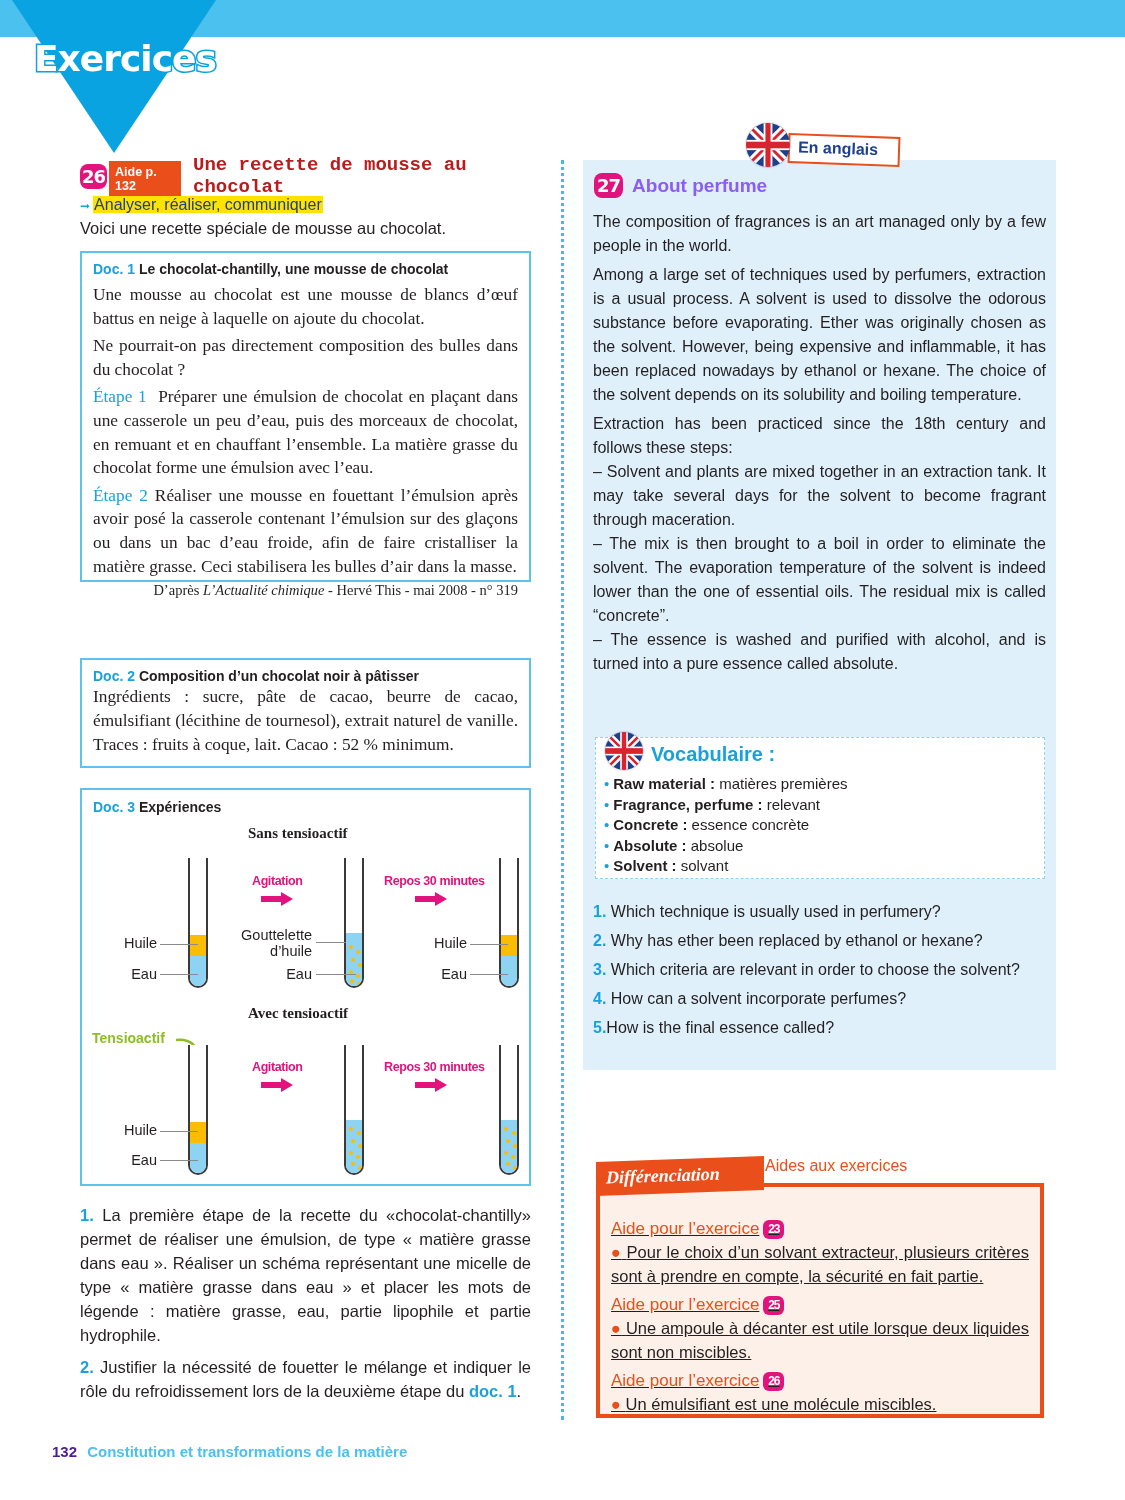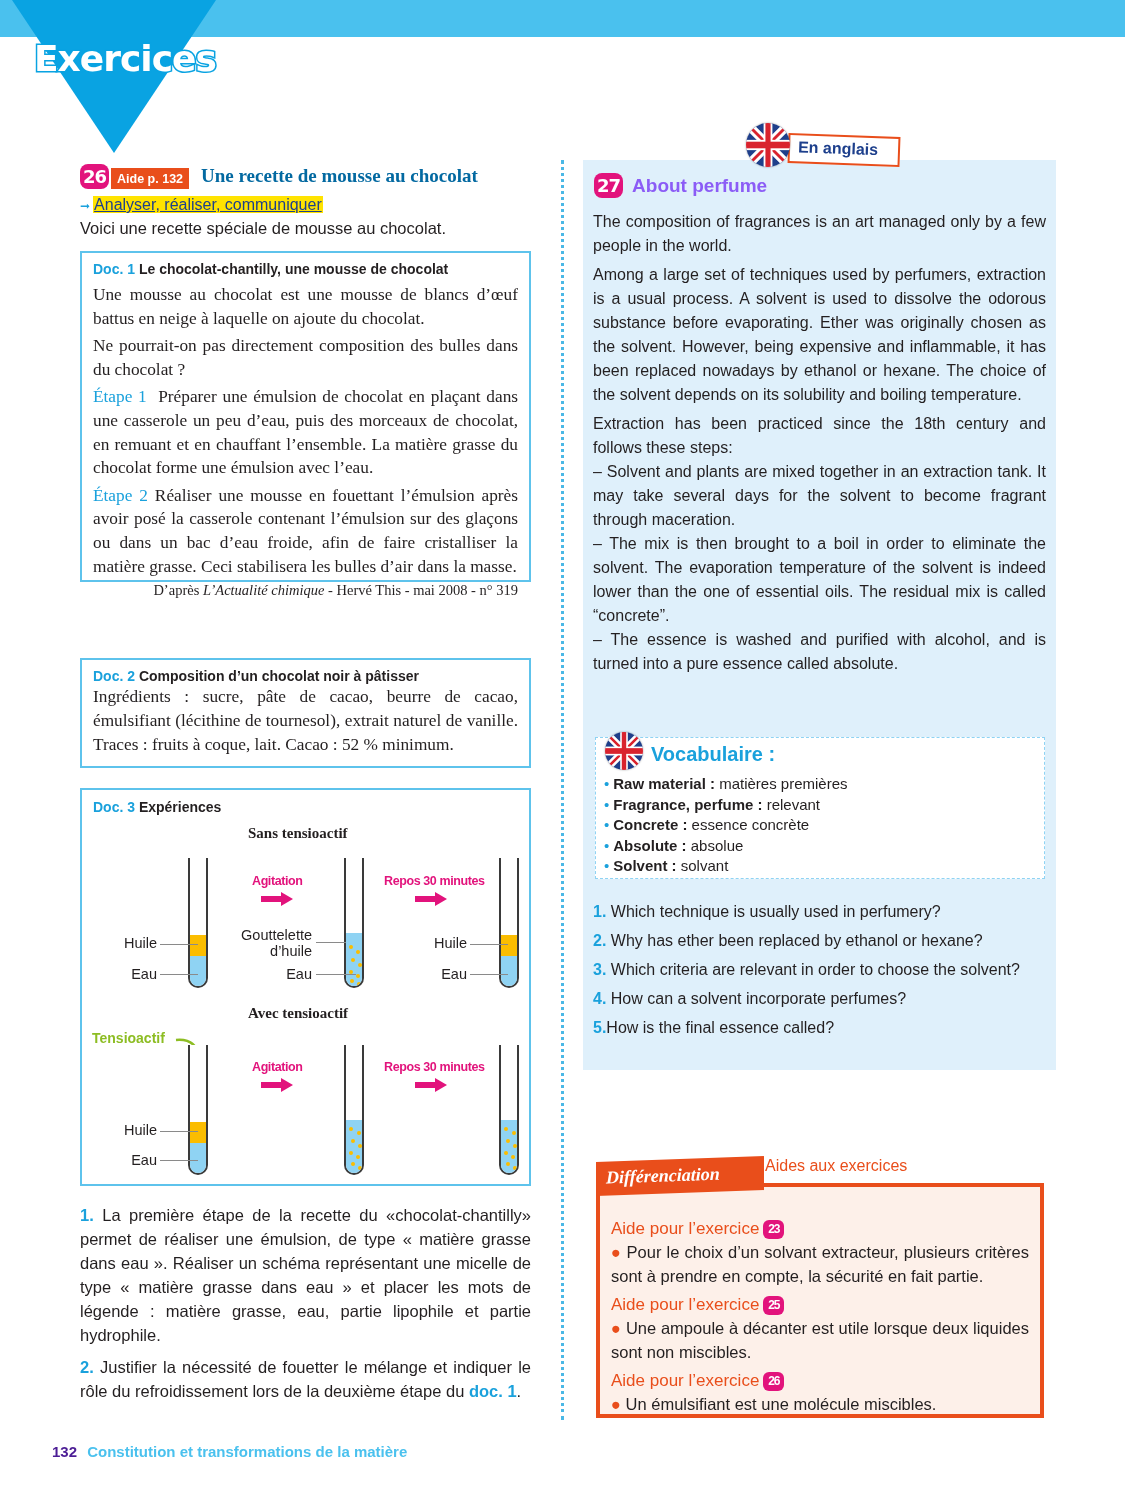--- a/index.html
+++ b/index.html
@@ -14,24 +14,24 @@
   .page-title { position: absolute; left: 34px; top: 38px; font-family: "DejaVu Sans", sans-serif;
                 font-weight: bold; font-size: 36px; letter-spacing: -1px; color: #ffffff;
                 -webkit-text-stroke: 3px #09a3e2; paint-order: stroke fill; }
 
   
   .ex26-head { position: absolute; left: 80px; top: 163px; width: 455px; height: 26px; display: flex; align-items: center; }
   .ex-num { display: inline-flex; align-items: center; justify-content: center; background: #e2137c; color: #fff;
             font-weight: bold; font-size: 18px; height: 25px; min-width: 27px; border-radius: 8px; padding: 0 3px; letter-spacing: -1px; }
   .aide-tag { display: inline-block; background: #e94e1b; color: #fff; font-family: "Liberation Sans", sans-serif; font-weight: bold;
               font-size: 12.5px; padding: 4px 6px 3px; margin-left: 2px; margin-top: 5px; }
-  .ex26-title { font-family: Liberation Serif, serif; font-weight: bold; font-size: 19px; color: #0369a1; margin-left: 12px; }
+  .ex26-title { font-family: Liberation Mono, monospace; font-weight: bold; font-size: 19px; color: #b91c1c; margin-left: 12px; }
   .skill-line { position: absolute; left: 80px; top: 196px; font-family: "Liberation Sans", sans-serif; font-size: 16px; color: #1d3f8c; }
   .skill-arrow { color: #1aa1dc; font-size: 12px; margin-right: 3px; }
-  .skill-text { background: #ffe300; padding: 0 1px; text-decoration: underline; }
+  .skill-text { background: #ffe300; padding: 0 1px; }
   .intro-line { position: absolute; left: 80px; top: 219px; font-family: "Liberation Sans", sans-serif; font-size: 16.5px; }
 
   .doc-box { position: absolute; border: 2px solid #5ec3ec; background: #fff; }
   .doc-label { font-family: "Liberation Sans", sans-serif; font-weight: bold; font-size: 14px; }
   .doc-label .num { color: #1aa1dc; }
   .serif-txt { font-family: "Liberation Serif", serif; font-size: 17.3px; line-height: 23.6px; text-align: justify; }
   .serif-txt p { margin-bottom: 4px; }
   .etape { color: #1aa1dc; }
   .source { font-family: "Liberation Serif", serif; font-size: 14.5px; text-align: right; margin-top: 2px; }
 
@@ -86,21 +86,21 @@
   .vocab-list li::before { content: "\2022"; color: #1aa1dc; margin-right: 4px; }
   .vocab-list b { font-weight: bold; }
 
   .en-questions { position: absolute; left: 593px; top: 900px; width: 453px; font-family: "Liberation Sans", sans-serif; font-size: 16px; line-height: 24px; text-align: justify; }
   .en-questions p { margin-bottom: 5px; }
 
   
   .diff-tab { position: absolute; left: 596px; top: 1159px; width: 168px; height: 34px; background: #e94e1b; transform: skewY(-2deg);
               font-family: "Liberation Serif", serif; font-style: italic; font-weight: bold; font-size: 18px; color: #fff; padding: 6px 0 0 10px; }
   .diff-sub { position: absolute; left: 765px; top: 1157px; font-family: "Liberation Sans", sans-serif; font-size: 16px; color: #e94e1b; }
-  .diff-box { position: absolute; left: 596px; top: 1183px; width: 448px; height: 235px; background: #fdf0e9; border: 4px solid #e94e1b; padding: 12px 11px; }
+  .diff-box { position: absolute; left: 596px; top: 1183px; width: 448px; height: 235px; background: #fdf0e9; border: 4px solid #e94e1b; padding: 12px 11px; text-decoration: underline; }
   .aide-title { font-family: "Liberation Sans", sans-serif; font-size: 17px; color: #e94e1b; line-height: 24px; display: flex; align-items: center; }
   .mini-num { display: inline-flex; align-items: center; justify-content: center; background: #e2137c; color: #fff; font-weight: bold; font-size: 12px;
               width: 21px; height: 19px; border-radius: 6px; margin-left: 4px; letter-spacing: -1px; }
   .aide-text { font-family: "Liberation Sans", sans-serif; font-size: 16.5px; line-height: 23.5px; text-align: justify; margin-bottom: 5px; }
   .aide-text .dot { color: #e94e1b; }
 </style>
 </head>
 <body>
 
 <div class="top-bar"></div>

